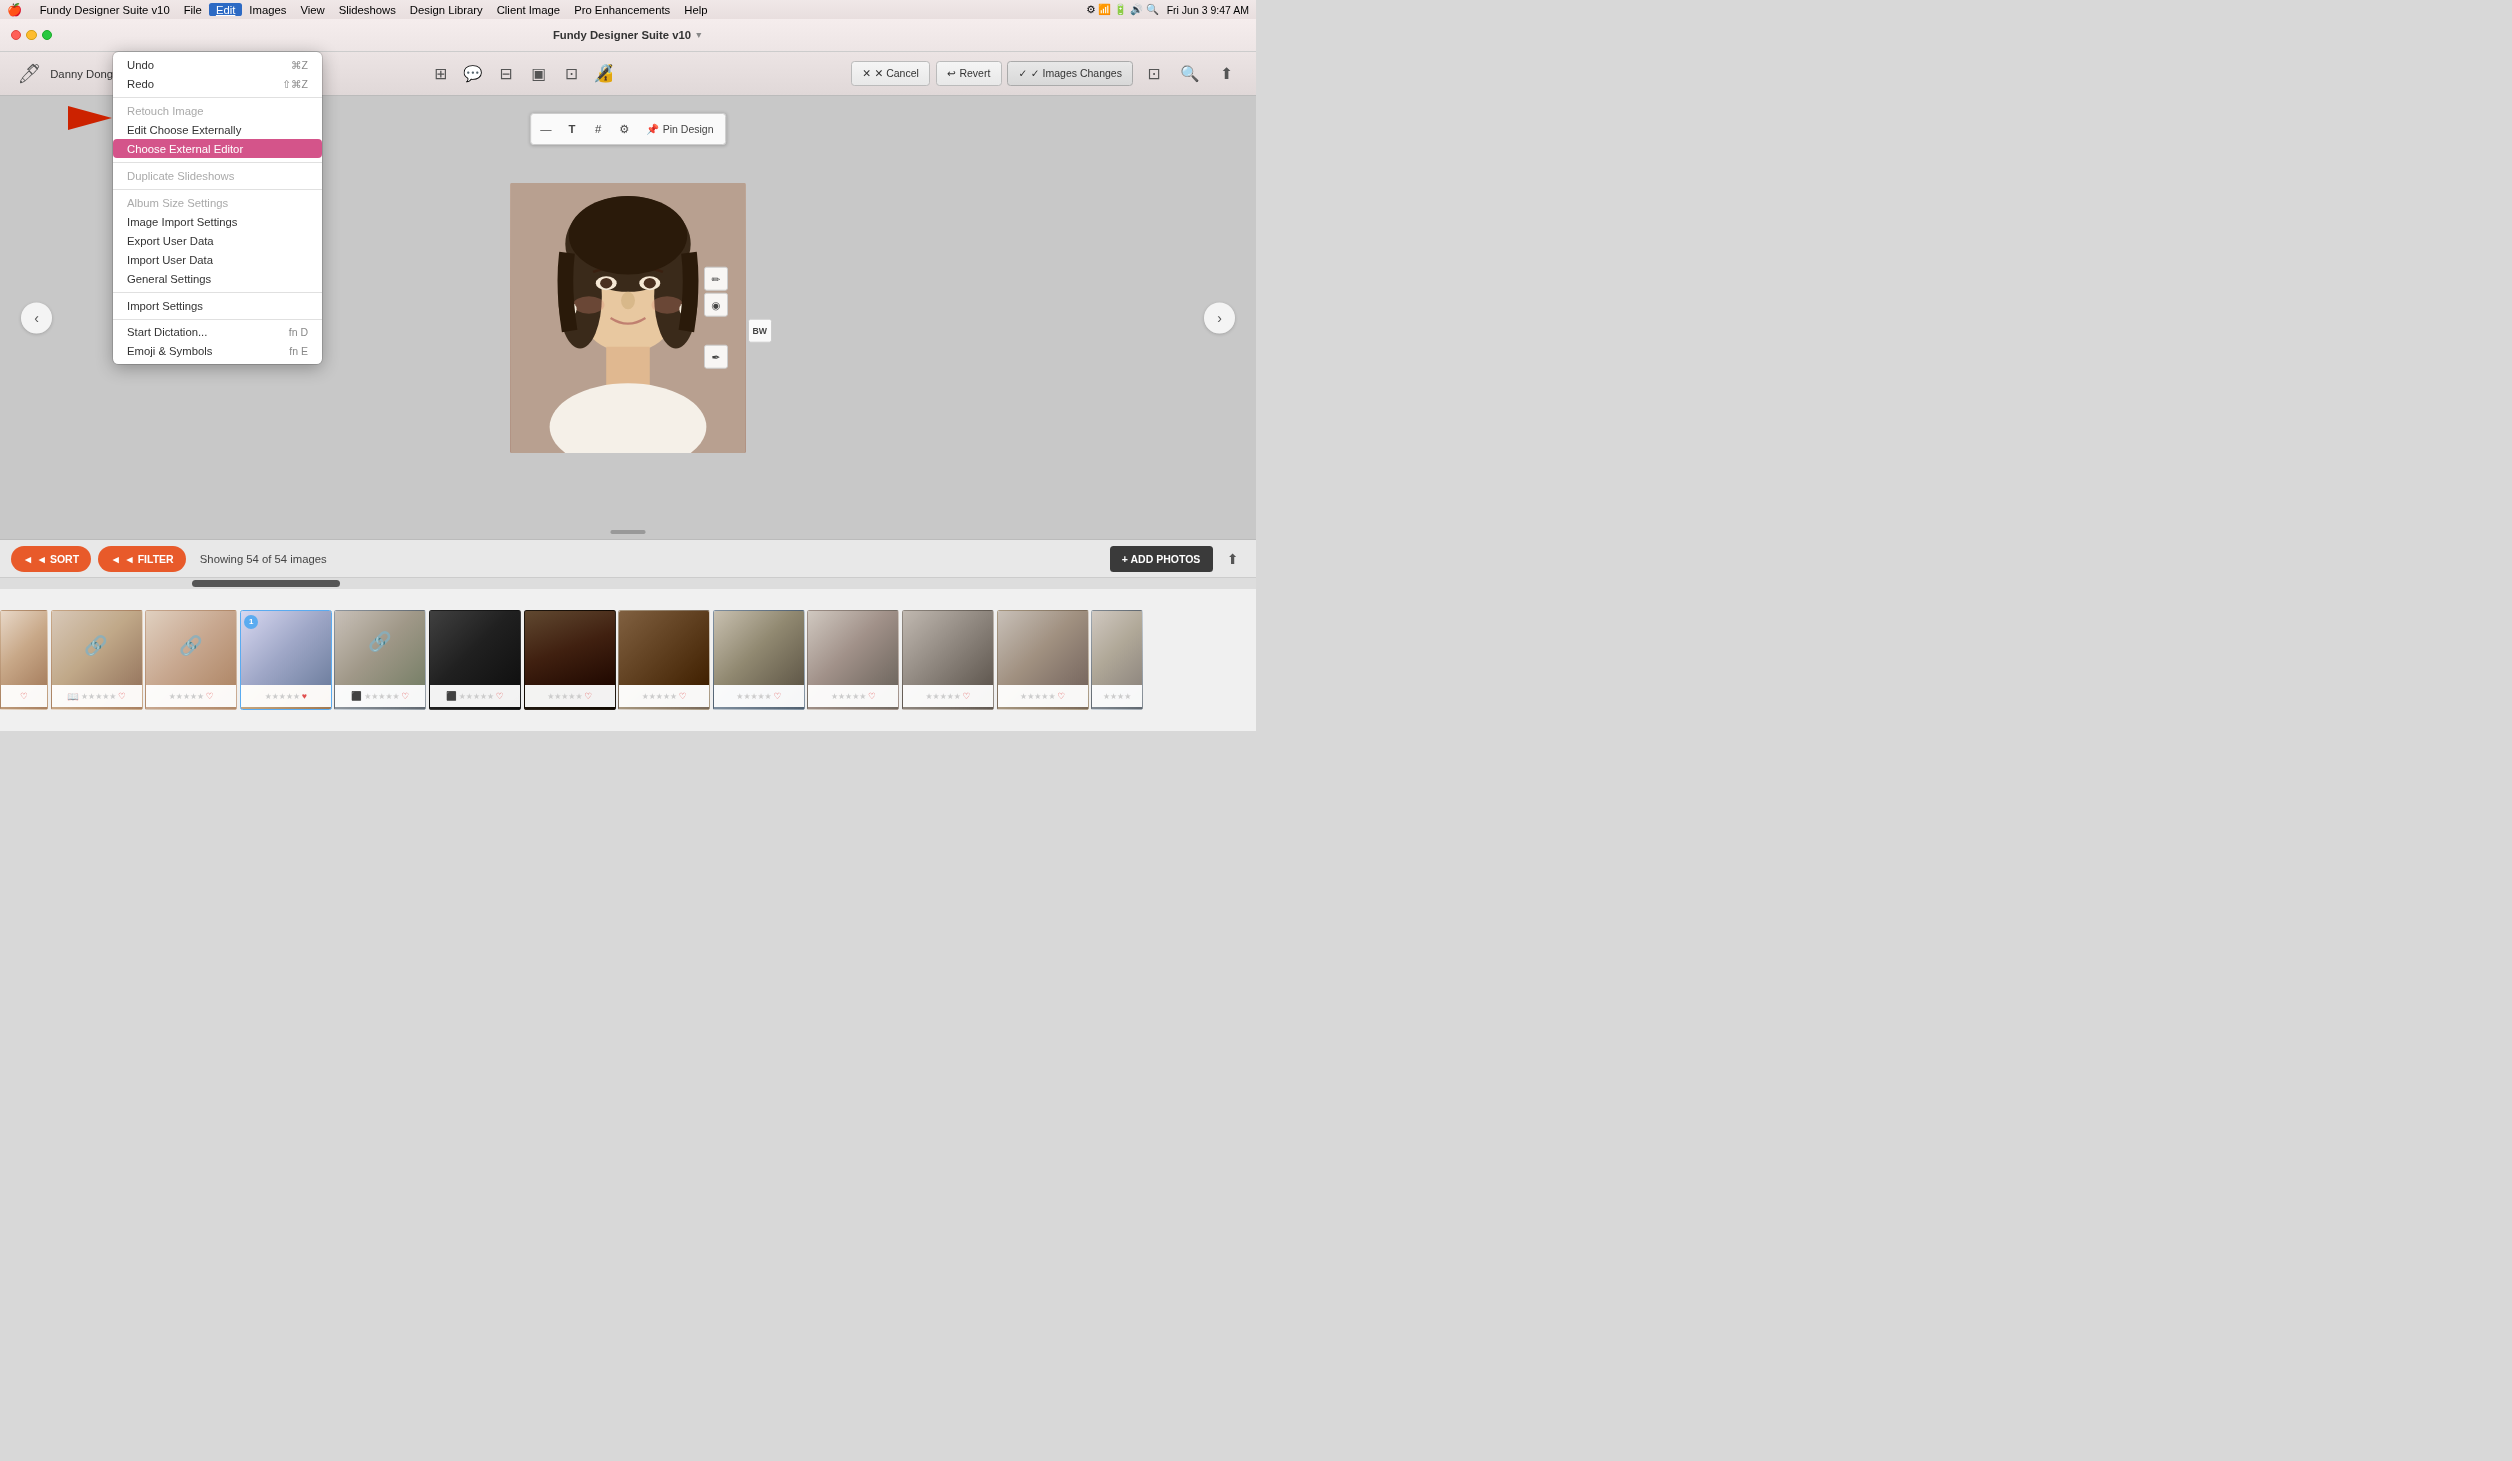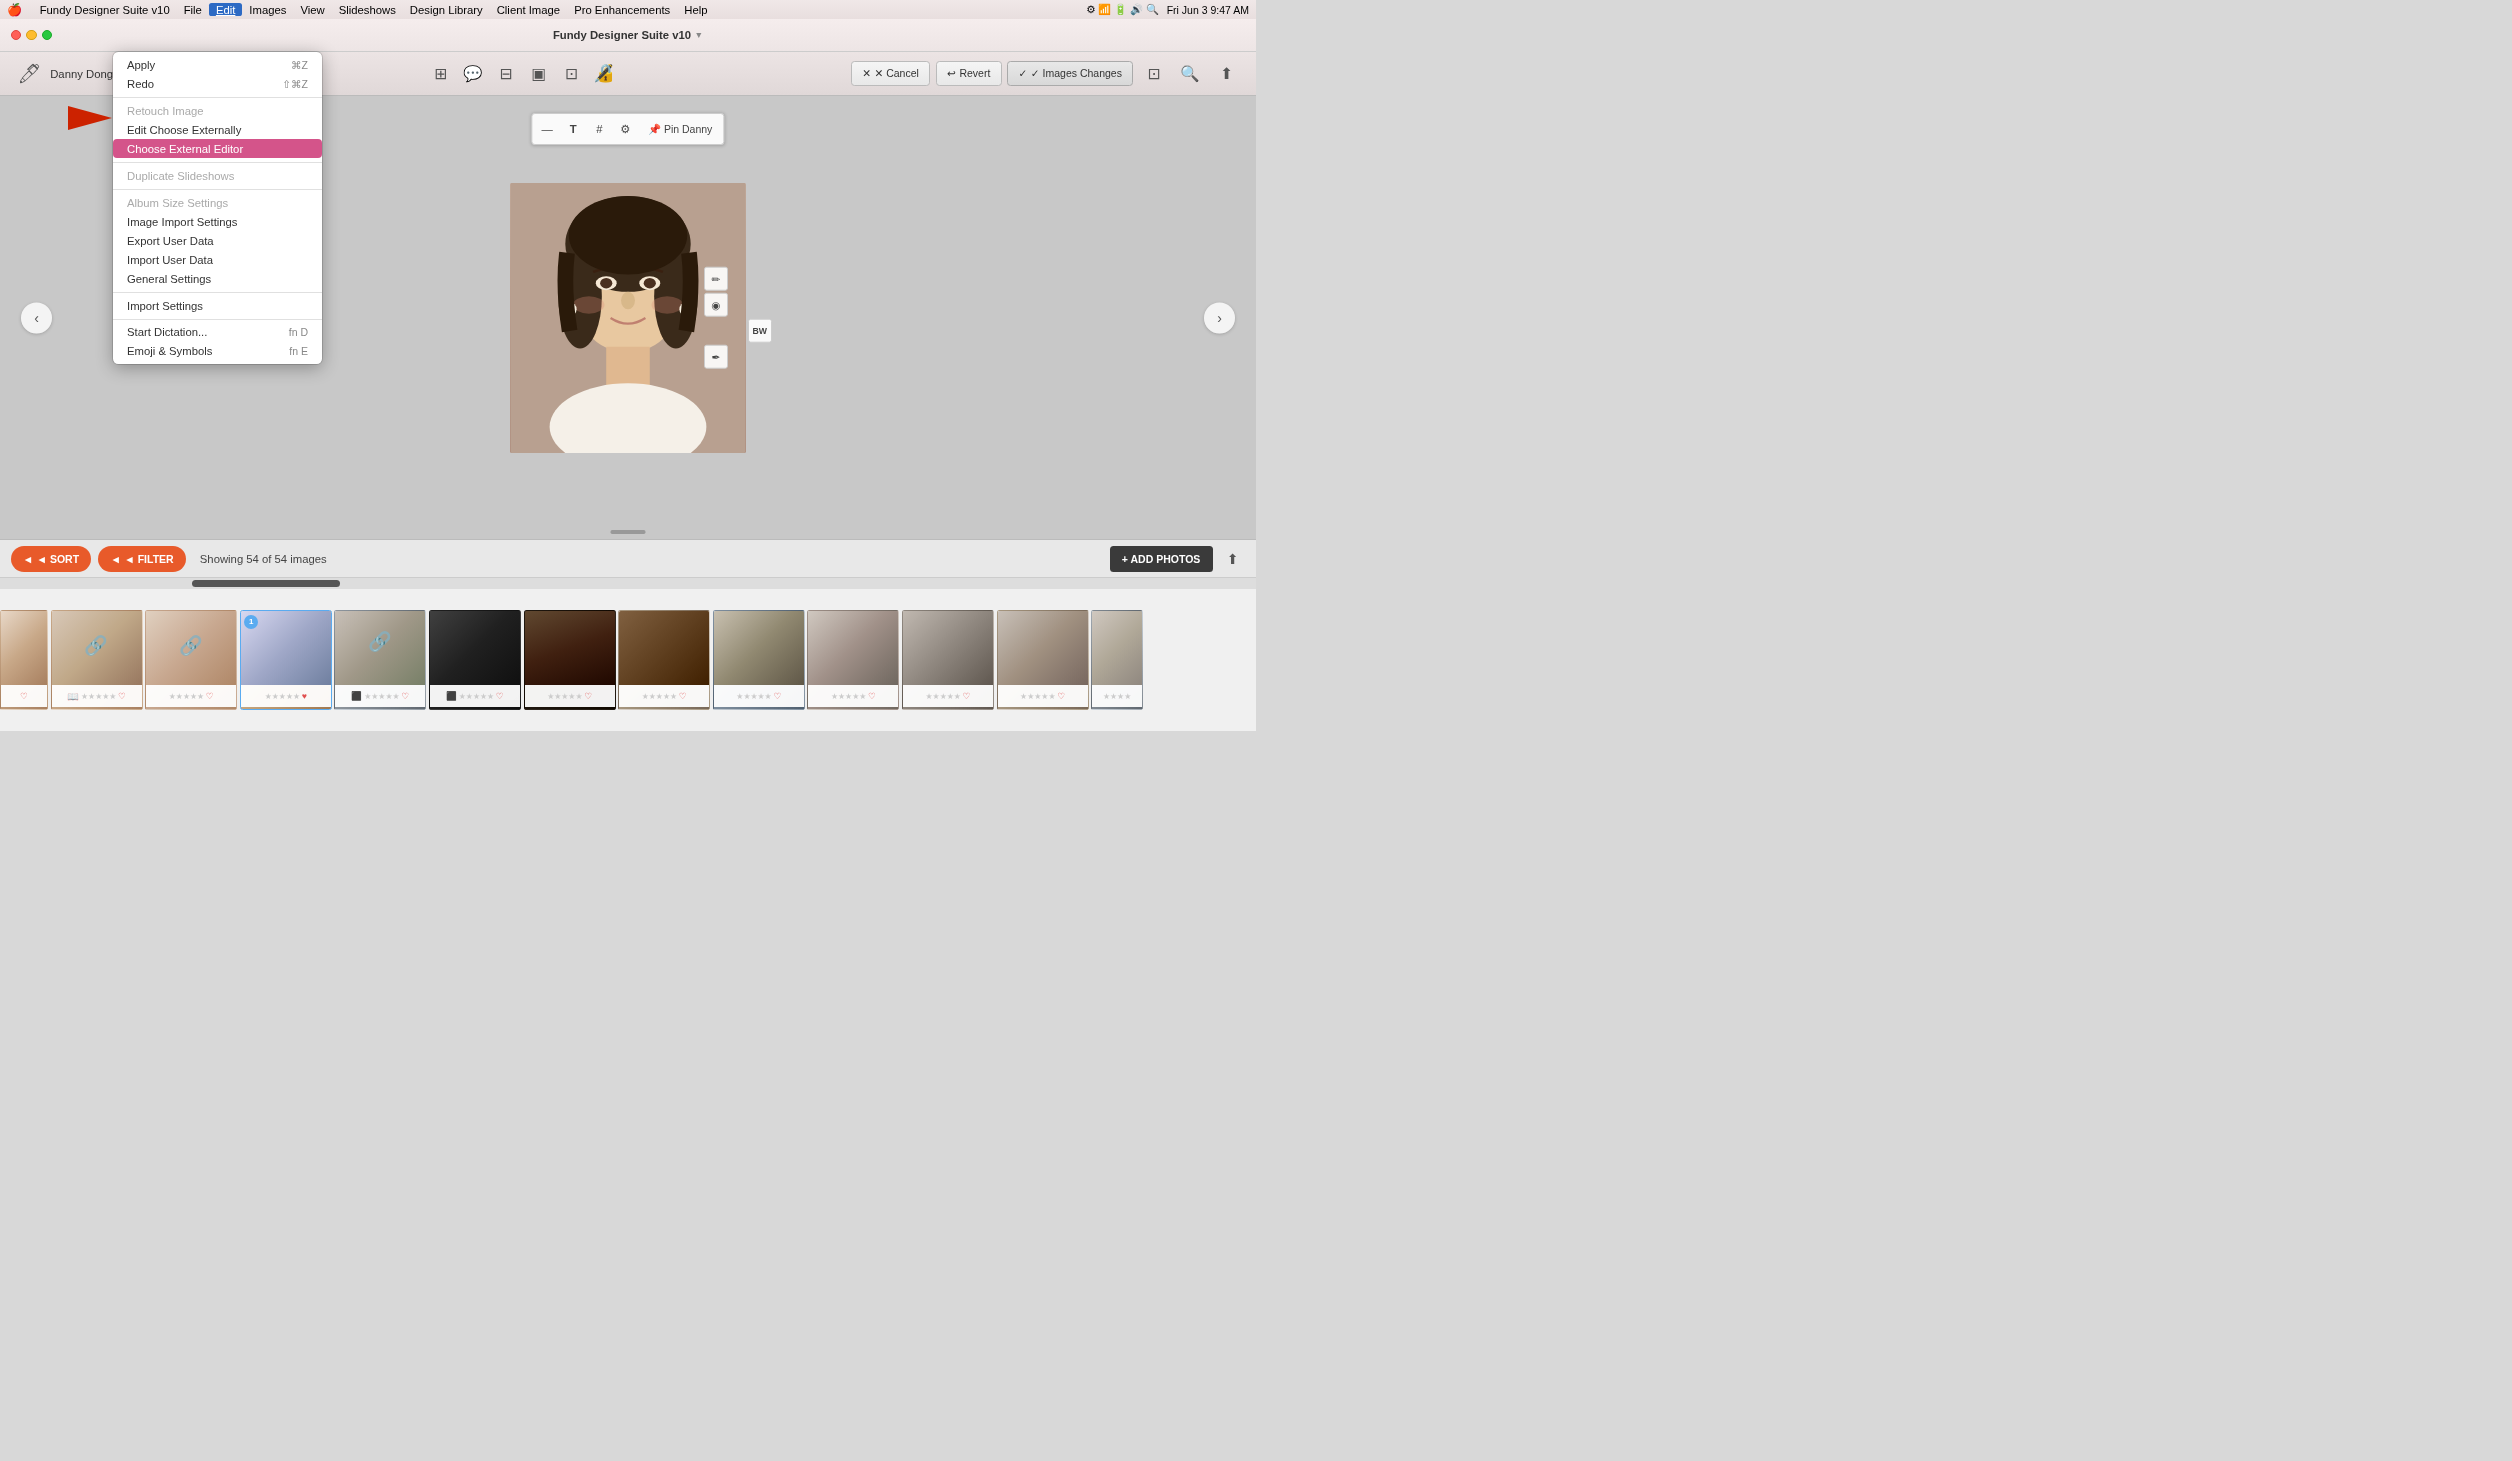--- a/index.html
+++ b/index.html
@@ -546,21 +546,21 @@
   </div>
 </div>
 
 <div class="main-area">
 
   <div class="image-toolbar">
     <button class="img-tool-btn">—</button>
     <button class="img-tool-btn" style="font-weight:bold;">T</button>
     <button class="img-tool-btn">#</button>
     <button class="img-tool-btn">⚙</button>
-    <button class="pin-style-btn">📌 Pin Danny</button>
+    <button class="pin-style-btn">📌 Pin Design</button>
   </div>
 
   <div class="nav-arrow left">‹</div>
 
   <div class="photo-frame">
     <div class="portrait-bg">
       
       <svg width="236" height="270" viewBox="0 0 270 310">
 
         <rect width="270" height="310" fill="#b8a090"></rect>
@@ -746,21 +746,21 @@
       <div style="height:74px;background:linear-gradient(135deg,#d0c8c0,#b0a898,#908880);"></div>
       <div class="thumb-footer">
         <span class="thumb-star">★★★★</span>
       </div>
     </div>
   </div>
 </div>
 
 <div class="dropdown-menu">
   <div class="menu-item">
-    <span>Apply</span>
+    <span>Undo</span>
     <span class="menu-shortcut">⌘Z</span>
   </div>
   <div class="menu-item">
     <span>Redo</span>
     <span class="menu-shortcut">⇧⌘Z</span>
   </div>
   <div class="menu-separator"></div>
   <div class="menu-item disabled">
     <span>Retouch Image</span>
   </div>

